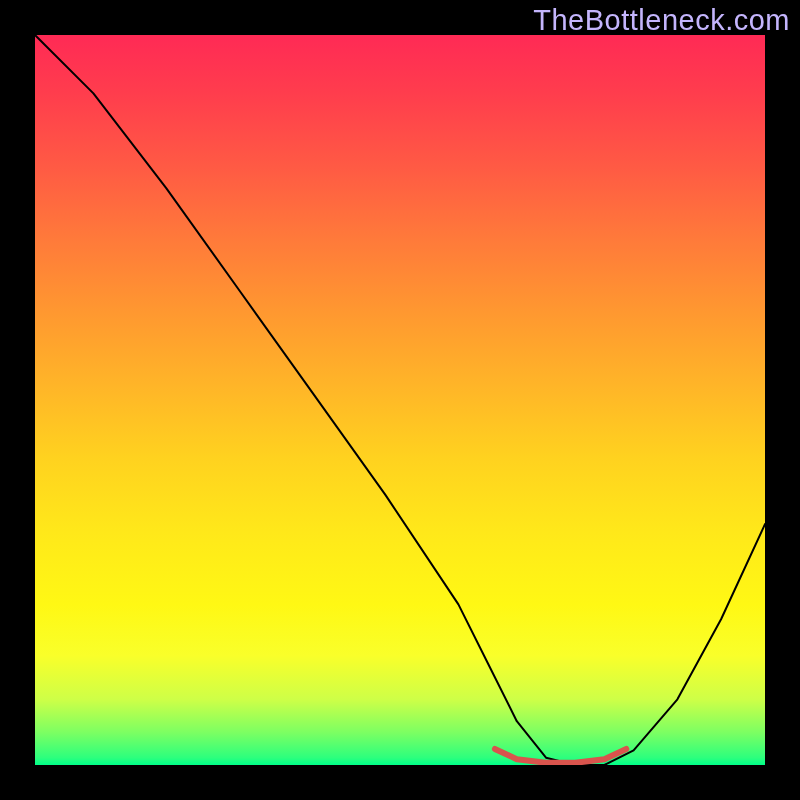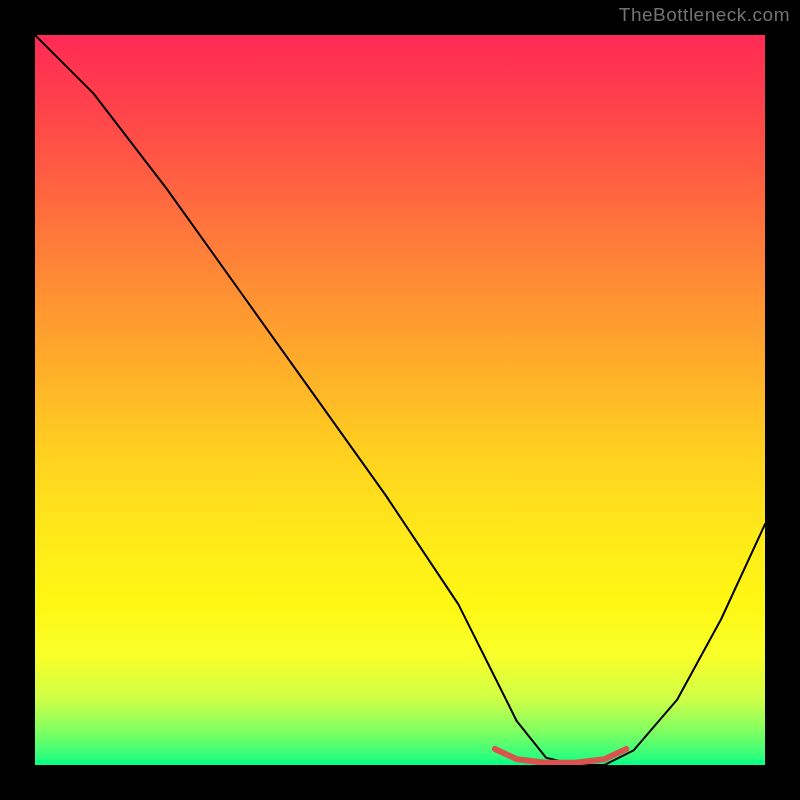--- a/index.html
+++ b/index.html
@@ -14,22 +14,22 @@
   .outer {
     position: relative;
     width: 800px;
     height: 800px;
     background: #000;
   }
   .watermark {
     position: absolute;
     top: 4px;
     right: 10px;
-    color: #737373;
-    font-size: 19px;
+    color: #c4b5fd;
+    font-size: 29px;
     font-weight: 500;
     letter-spacing: 0.5px;
     z-index: 10;
   }
   .plot {
     position: absolute;
     left: 35px;
     top: 35px;
     width: 730px;
     height: 730px;

